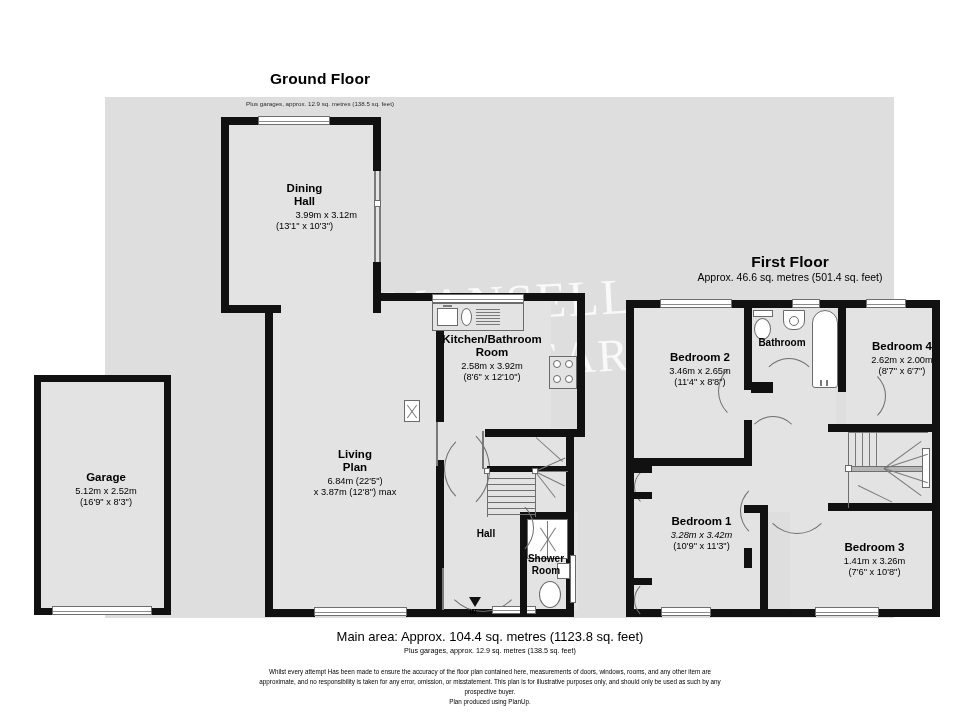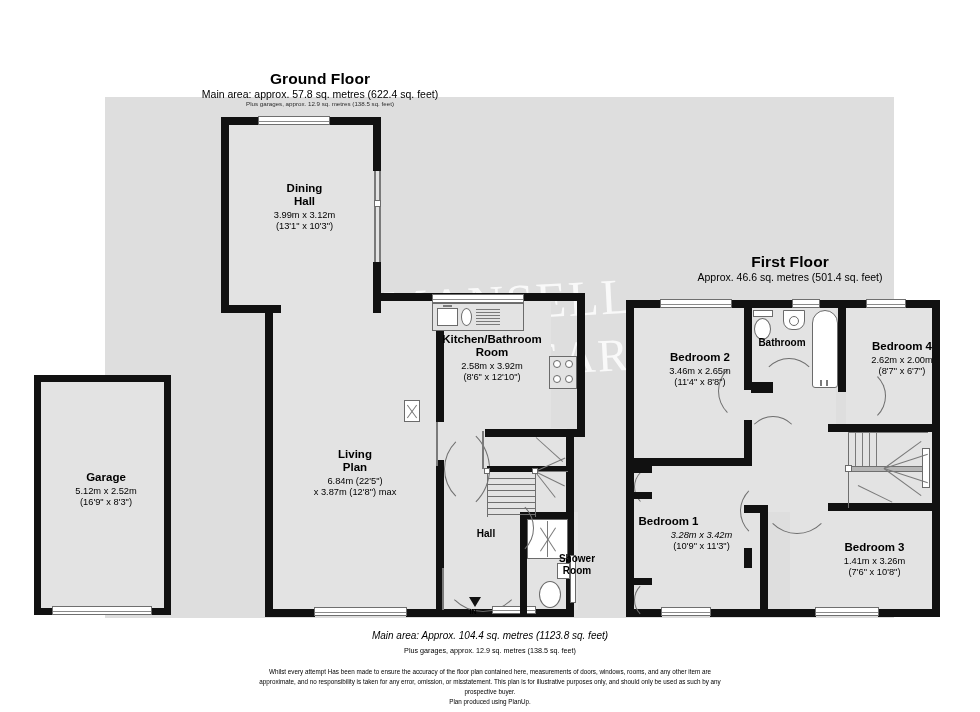--- a/index.html
+++ b/index.html
@@ -11,21 +11,21 @@
   #root{position:absolute;left:0;top:0;width:980px;height:712px;}
 
   
   .txt{position:absolute;text-align:center;line-height:1.15;white-space:pre;}
   .floor-title{font-weight:bold;font-size:15.5px;letter-spacing:.1px;}
   .floor-sub{font-size:10.5px;}
   .floor-sub2{font-size:6.2px;color:#2b2b2b;}
   .room-name{font-weight:bold;font-size:11.5px;}
   .room-dim{font-size:9.3px;}
   .room-small{font-weight:bold;font-size:10px;}
-  .footer-main{font-size:10px;font-style:italic;}
+  .footer-main{font-size:13px;}
   .footer-sub{font-size:7.2px;}
   .disclaimer{font-size:6.3px;line-height:1.5;text-align:center;}
   .in-label{font-size:7px;font-weight:bold;}
 
   
   .floorfill{position:absolute;background:#dedede;}
   .wall{position:absolute;background:#111111;}
   .room{position:absolute;background:#e3e3e3;}
   .win{position:absolute;background:#ffffff;border:1px solid #6f6f6f;box-sizing:border-box;}
   .win::after{content:"";position:absolute;left:0;right:0;top:50%;height:1px;background:#8a8a8a;}
@@ -51,21 +51,20 @@
 <div id="root">
 
   <div class="floorfill" style="left:105px;top:97px;width:789px;height:521px;"></div>
 
   <div id="watermark">
     <div>MANSELL</div>
     <div class="l2">McTAGGART</div>
   </div>
 
   <div class="txt floor-title" style="left:200px;top:70px;width:240px;">Ground Floor</div>
-  <div class="txt floor-sub" style="left:185px;top:88px;width:270px;">Main area: approx. 57.8 sq. metres (622.4 sq. feet)</div>
   <div class="txt floor-sub2" style="left:205px;top:100px;width:230px;">Plus garages, approx. 12.9 sq. metres (138.5 sq. feet)</div>
 
   <div class="txt floor-title" style="left:690px;top:253px;width:200px;">First Floor</div>
   <div class="txt floor-sub" style="left:680px;top:271px;width:220px;">Approx. 46.6 sq. metres (501.4 sq. feet)</div>
 
   <div class="room" style="left:228px;top:124px;width:153px;height:183px;"></div>
   <div class="room" style="left:381px;top:300px;width:170px;height:128px;"></div>
   <div class="room" style="left:272px;top:307px;width:170px;height:303px;"></div>
   <div class="room" style="left:442px;top:428px;width:100px;height:182px;"></div>
   <div class="room" style="left:524px;top:512px;width:54px;height:98px;"></div>
@@ -166,39 +165,39 @@
   <div class="thinline" style="left:535px;top:471px;width:33px;height:1px;transform-origin:left center;transform:rotate(-24deg);"></div>
   <div class="thinline" style="left:535px;top:471px;width:33px;height:1px;transform-origin:left center;transform:rotate(0deg);"></div>
   <div class="thinline" style="left:535px;top:471px;width:33px;height:1px;transform-origin:left center;transform:rotate(26deg);"></div>
   <div class="thinline" style="left:535px;top:471px;width:33px;height:1px;transform-origin:left center;transform:rotate(52deg);"></div>
   <div class="thinline" style="left:536px;top:437px;width:36px;height:1px;transform-origin:left center;transform:rotate(42deg);"></div>
   <div class="fix" style="left:532px;top:468px;width:6px;height:6px;"></div>
   <div class="fix" style="left:484px;top:468px;width:6px;height:6px;"></div>
 
   <div class="txt room-name" style="left:252px;top:182px;width:105px;">Dining
 Hall</div>
-  <div class="txt room-dim" style="left:252px;top:210px;width:105px;">3.99m x 3.12m</div>
+  <div class="txt room-dim" style="left:252px;top:210px;width:105px;text-align:right;">3.99m x 3.12m</div>
   <div class="txt room-dim" style="left:252px;top:221px;width:105px;">(13'1" x 10'3")</div>
 
   <div class="txt room-name" style="left:412px;top:333px;width:160px;">Kitchen/Bathroom
 Room</div>
   <div class="txt room-dim" style="left:412px;top:361px;width:160px;">2.58m x 3.92m</div>
   <div class="txt room-dim" style="left:412px;top:372px;width:160px;">(8'6" x 12'10")</div>
 
   <div class="txt room-name" style="left:294px;top:448px;width:122px;">Living
 Plan</div>
   <div class="txt room-dim" style="left:294px;top:476px;width:122px;">6.84m (22'5")</div>
   <div class="txt room-dim" style="left:290px;top:487px;width:130px;">x 3.87m (12'8") max</div>
 
   <div class="txt room-name" style="left:48px;top:471px;width:116px;">Garage</div>
   <div class="txt room-dim" style="left:48px;top:486px;width:116px;">5.12m x 2.52m</div>
   <div class="txt room-dim" style="left:48px;top:497px;width:116px;">(16'9" x 8'3")</div>
 
   <div class="txt room-small" style="left:456px;top:528px;width:60px;">Hall</div>
-  <div class="txt room-small" style="left:544px;top:553px;width:66px;">Shower
+  <div class="txt room-small" style="left:513px;top:553px;width:66px;">Shower
 Room</div>
 
   <div class="room" style="left:633px;top:307px;width:118px;height:158px;"></div>
   <div class="room" style="left:751px;top:307px;width:85px;height:85px;"></div>
   <div class="room" style="left:846px;top:307px;width:87px;height:118px;"></div>
   <div class="room" style="left:633px;top:465px;width:134px;height:145px;"></div>
   <div class="room" style="left:790px;top:505px;width:143px;height:105px;"></div>
   <div class="room" style="left:751px;top:392px;width:85px;height:120px;"></div>
   <div class="room" style="left:836px;top:425px;width:97px;height:85px;"></div>
 
@@ -274,21 +273,21 @@
   <div class="thinline" style="left:858px;top:485px;width:38px;height:1px;transform-origin:left center;transform:rotate(26deg);"></div>
 
   <div class="txt room-name" style="left:645px;top:351px;width:110px;">Bedroom 2</div>
   <div class="txt room-dim" style="left:645px;top:366px;width:110px;">3.46m x 2.65m</div>
   <div class="txt room-dim" style="left:645px;top:377px;width:110px;">(11'4" x 8'8")</div>
 
   <div class="txt room-name" style="left:843px;top:340px;width:118px;">Bedroom 4</div>
   <div class="txt room-dim" style="left:843px;top:355px;width:118px;">2.62m x 2.00m</div>
   <div class="txt room-dim" style="left:843px;top:366px;width:118px;">(8'7" x 6'7")</div>
 
-  <div class="txt room-name" style="left:612px;top:515px;width:113px;">Bedroom 1</div>
+  <div class="txt room-name" style="left:645px;top:515px;width:113px;">Bedroom 1</div>
   <div class="txt room-dim" style="left:645px;top:530px;width:113px;font-style:italic;">3.28m x 3.42m</div>
   <div class="txt room-dim" style="left:645px;top:541px;width:113px;">(10'9" x 11'3")</div>
 
   <div class="txt room-name" style="left:818px;top:541px;width:113px;">Bedroom 3</div>
   <div class="txt room-dim" style="left:818px;top:556px;width:113px;">1.41m x 3.26m</div>
   <div class="txt room-dim" style="left:818px;top:567px;width:113px;">(7'6" x 10'8")</div>
 
   <div class="txt room-small" style="left:747px;top:337px;width:70px;">Bathroom</div>
 
   <div class="txt footer-main" style="left:265px;top:630px;width:450px;">Main area: Approx. 104.4 sq. metres (1123.8 sq. feet)</div>

